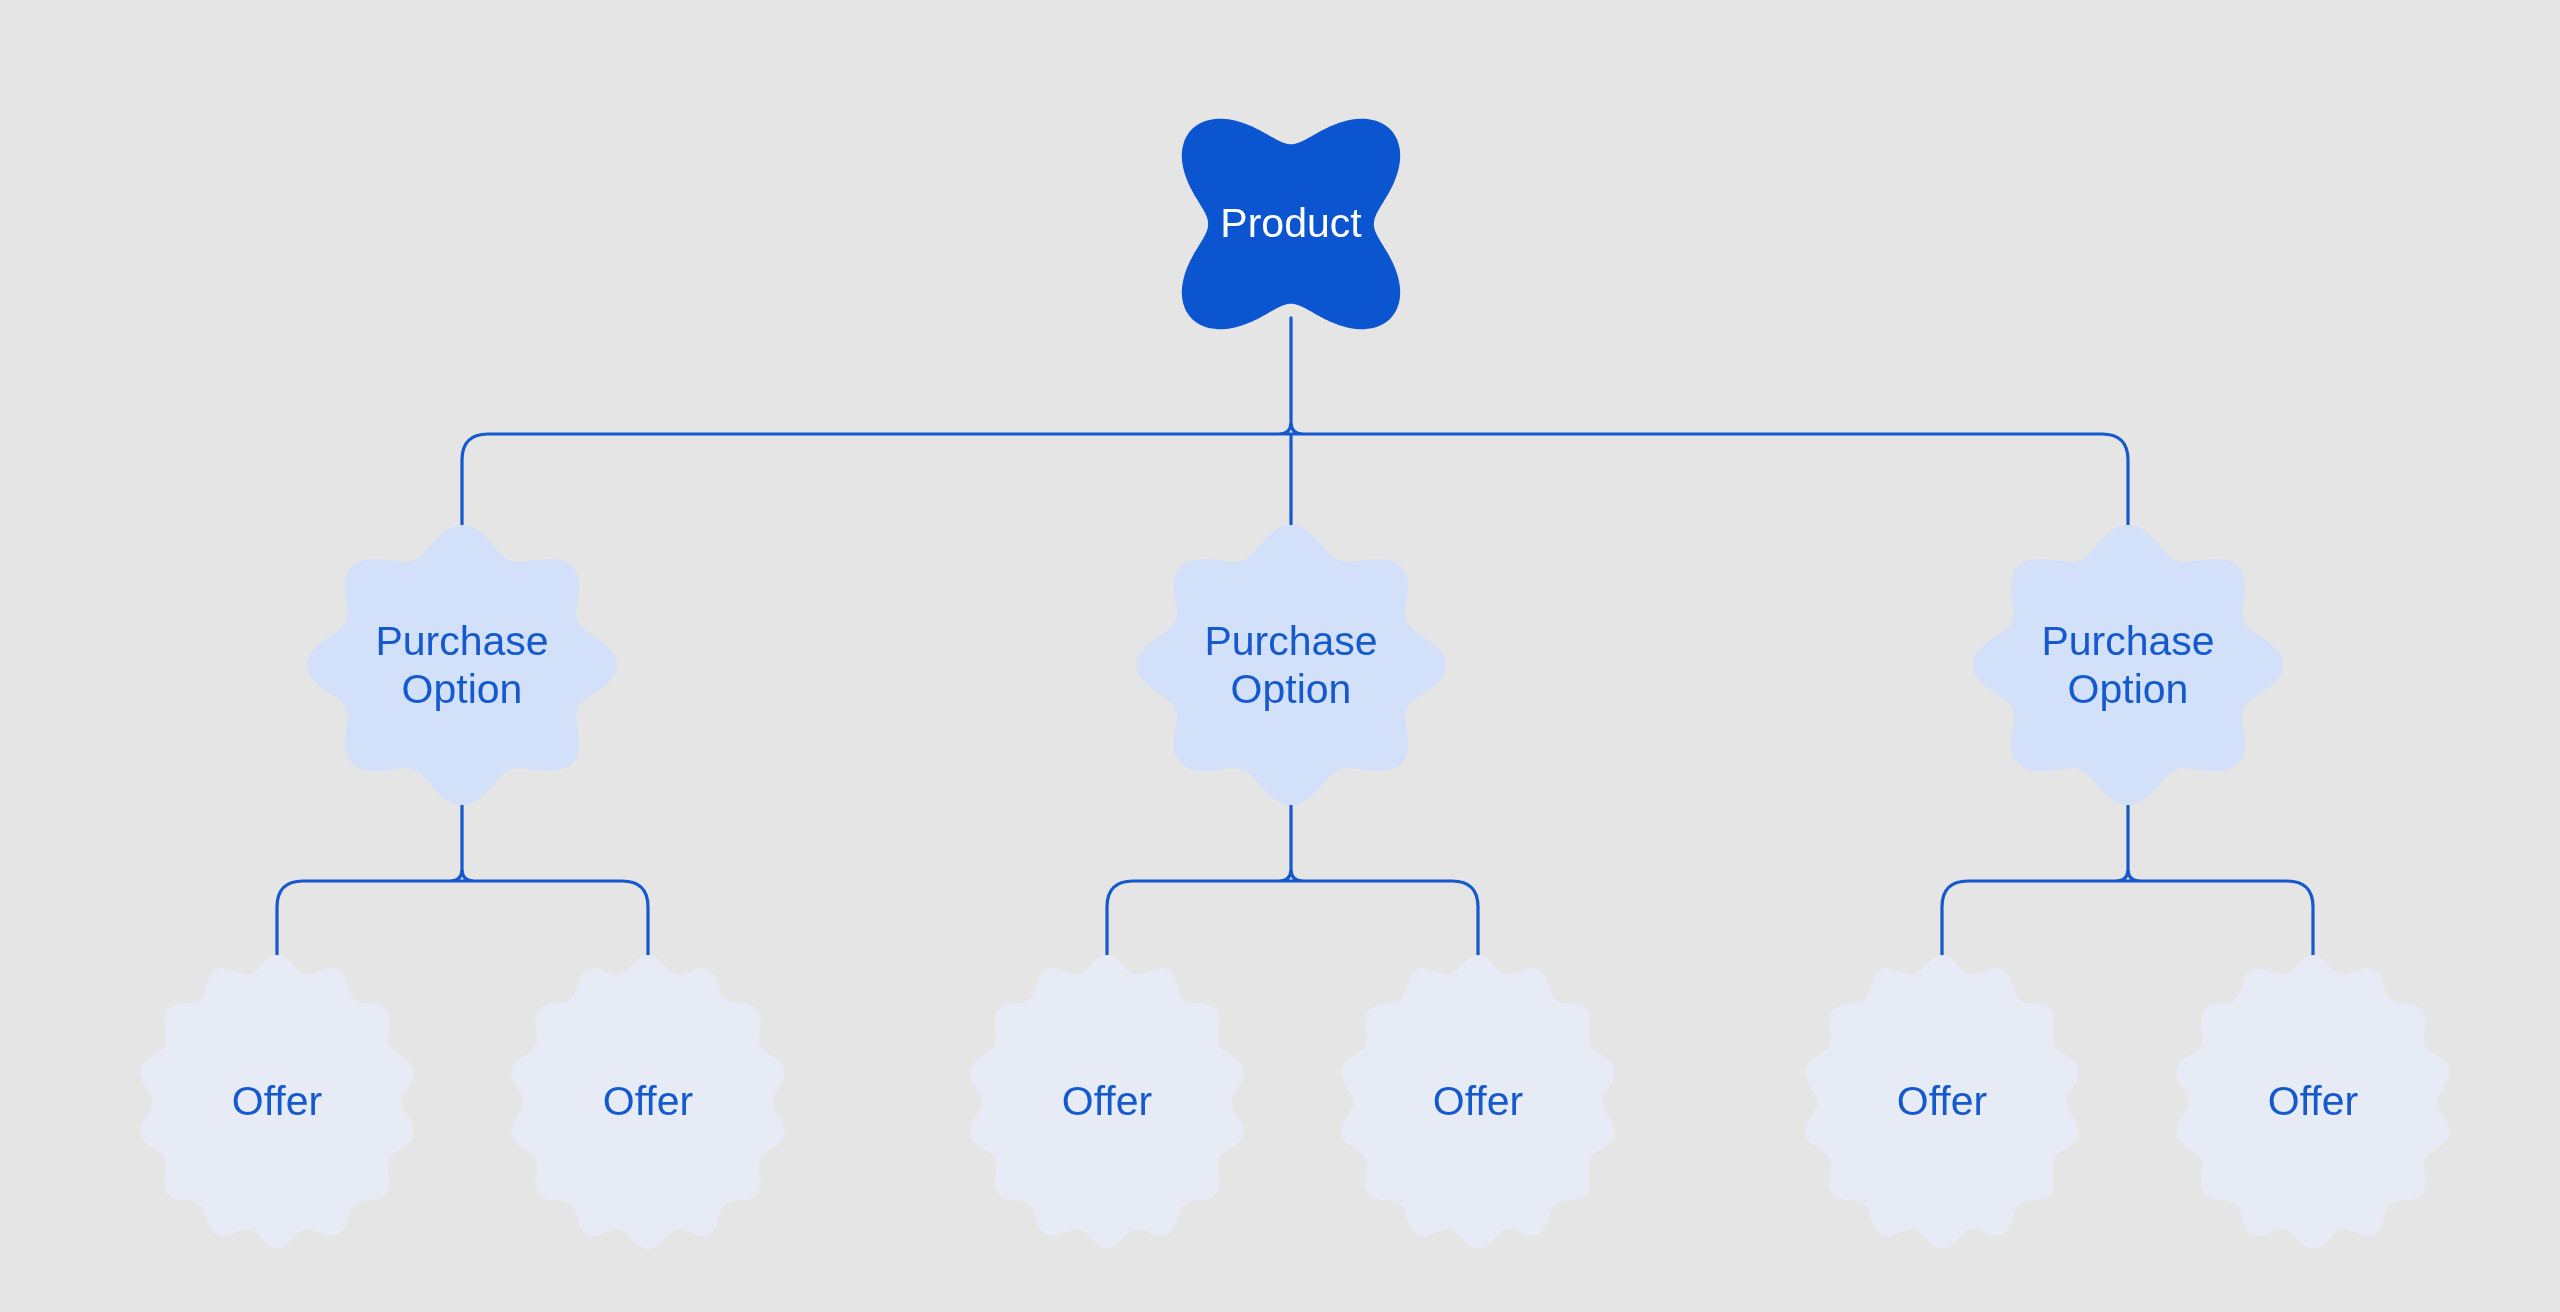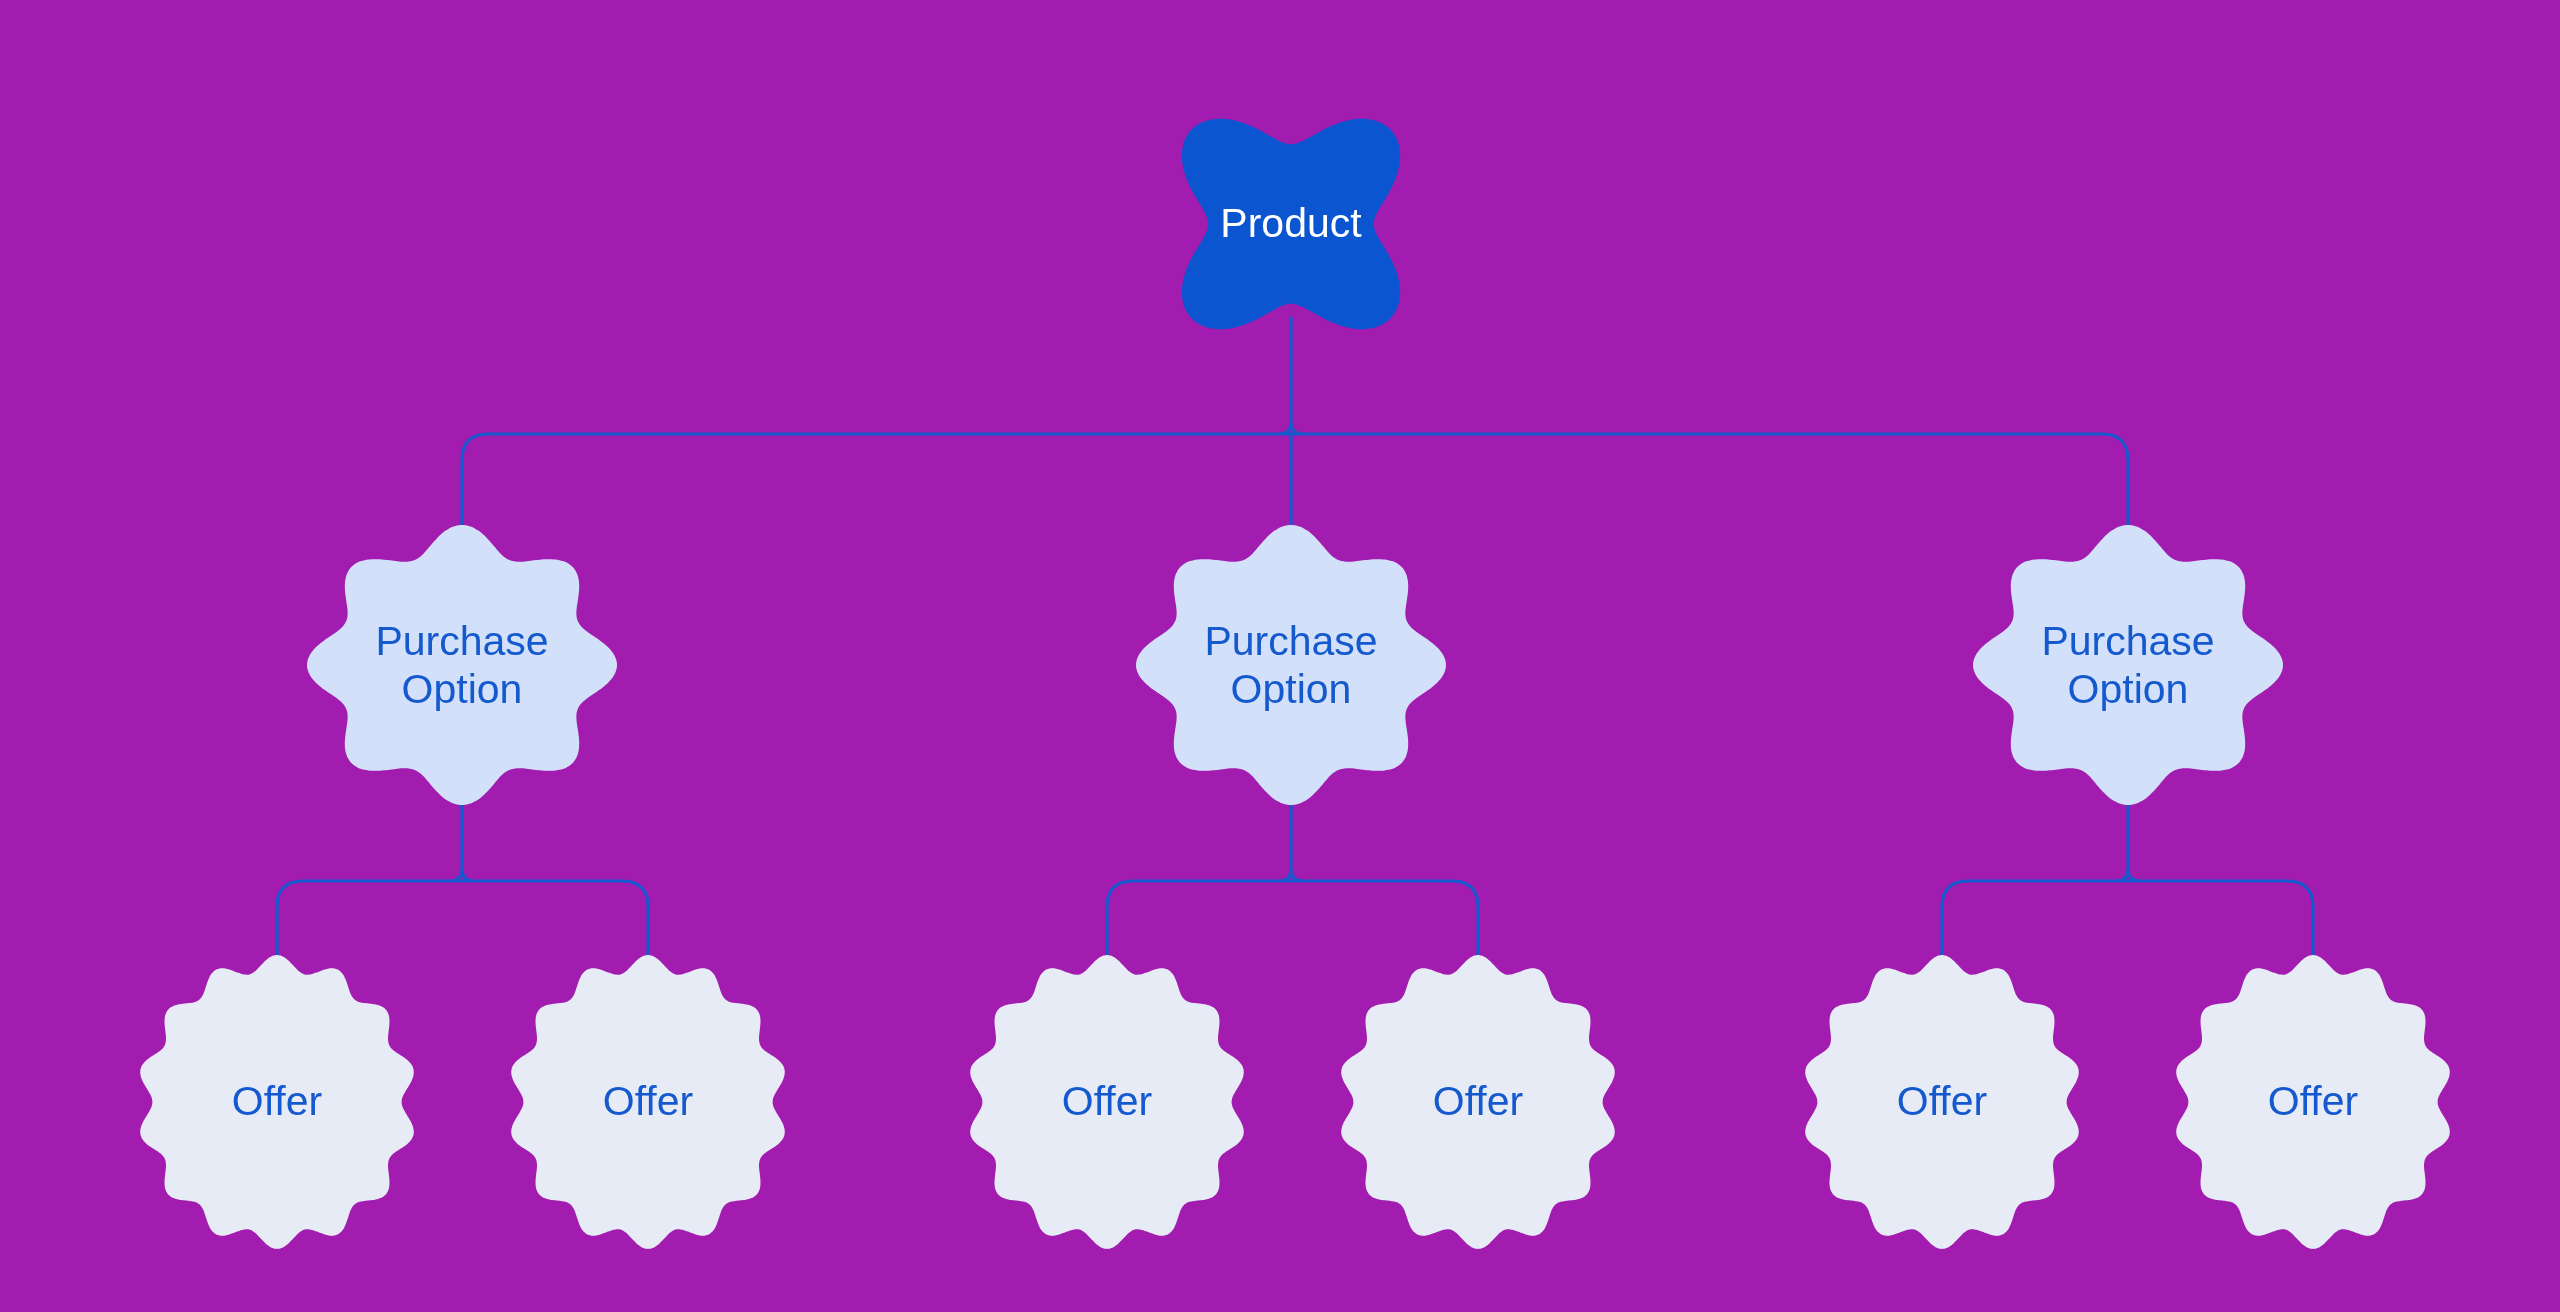--- a/index.html
+++ b/index.html
@@ -8,21 +8,21 @@
     padding: 0;
     background: #ffffff;
   }
   body {
     font-family: "Liberation Sans", sans-serif;
   }
   #canvas {
     position: relative;
     width: 2560px;
     height: 1312px;
-    background: #a21caf;
+    background: #e5e5e5;
     overflow: hidden;
   }
   #diagram-svg {
     position: absolute;
     left: 0;
     top: 0;
     width: 2560px;
     height: 1312px;
     display: block;
   }

